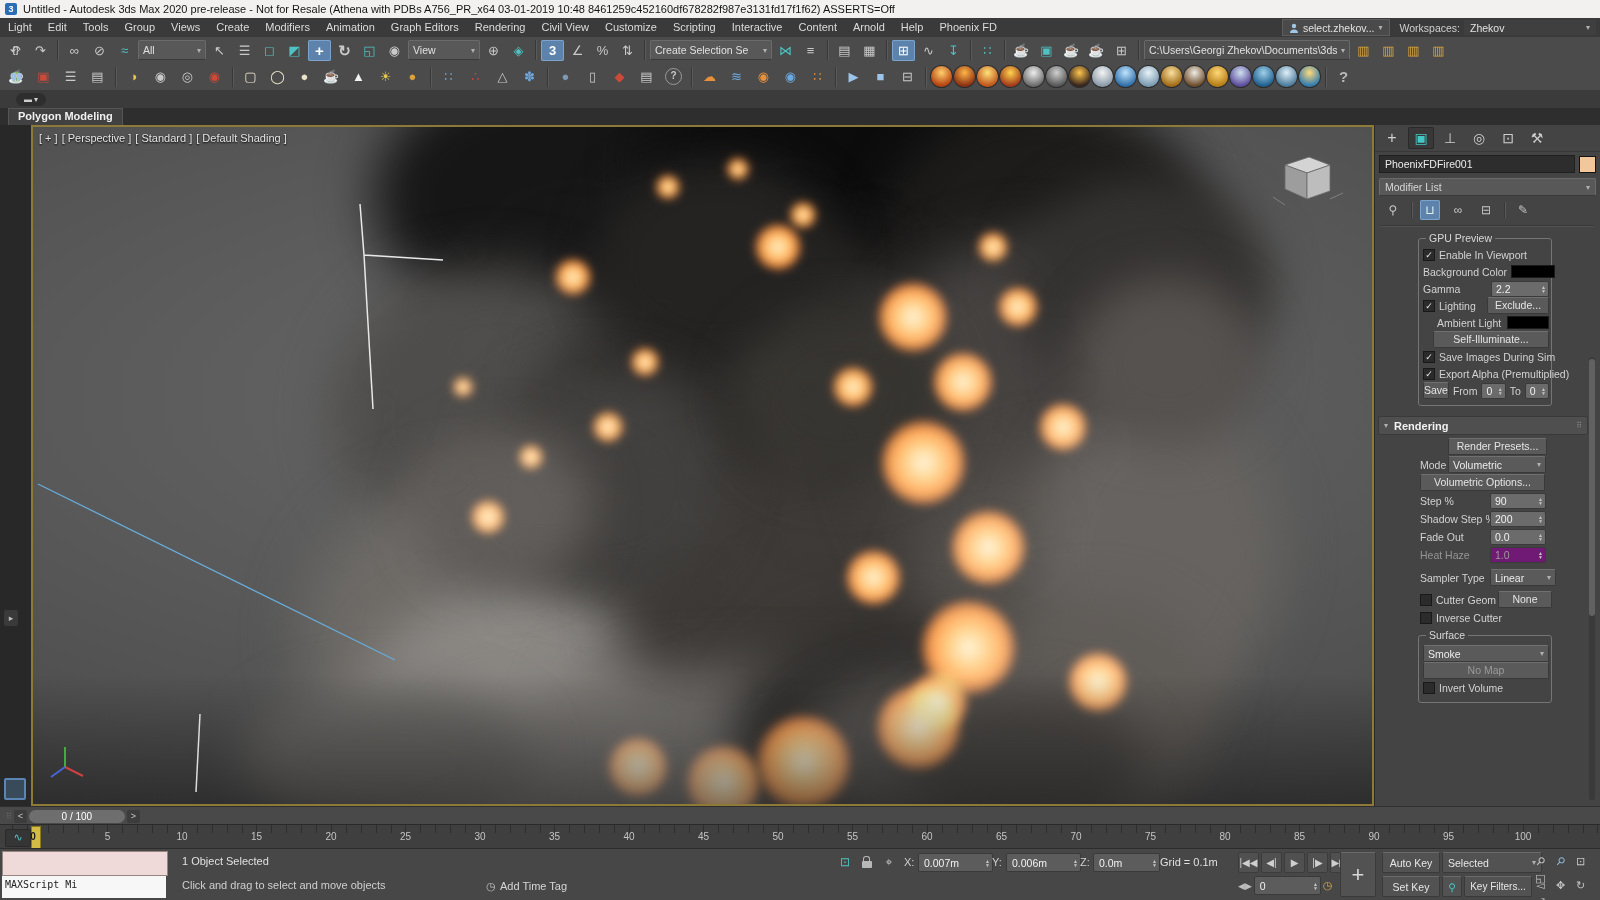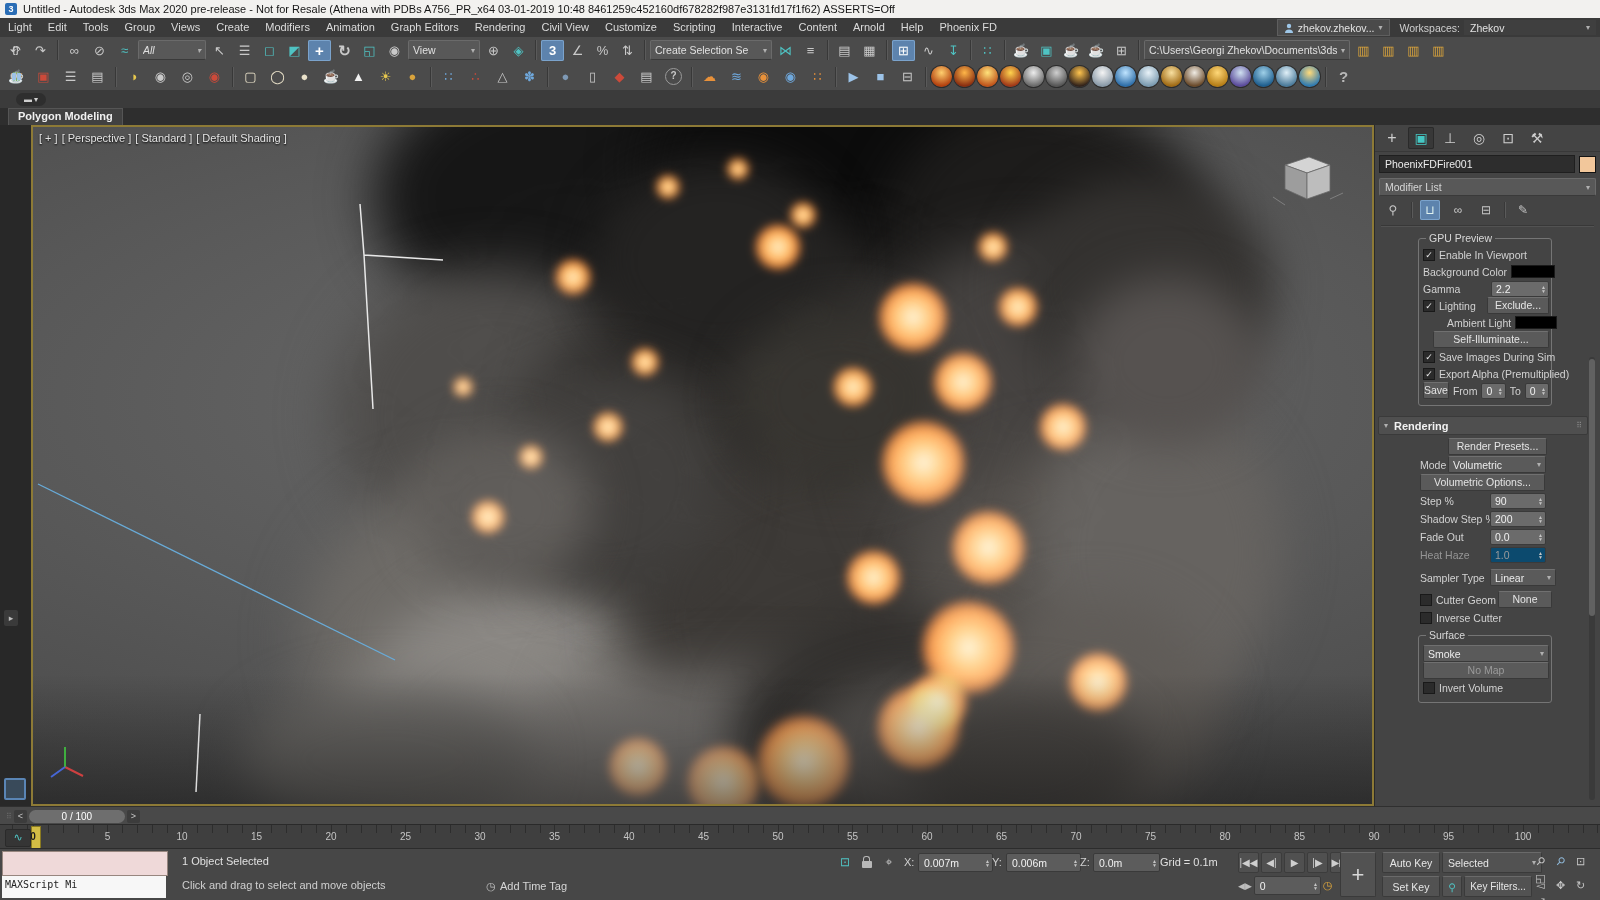--- a/index.html
+++ b/index.html
@@ -95,21 +95,21 @@
   .cpdivider{height:1px;background:#383838;box-shadow:0 1px 0 #525252;margin:3px 6px}
   .gbox{border:1px solid #757575;border-radius:3px;margin:12px 0 8px 43px;width:132px;position:relative;
     padding:6px 0 5px}
   .gtitle{position:absolute;top:-7px;left:7px;background:#444;padding:0 3px;color:#d8d8d8}
   .grow{display:flex;align-items:center;margin:2px 2px 2px 4px;height:15px;gap:4px;white-space:nowrap}
   .cb{width:10px;height:10px;background:#2b2b2b;border:1px solid #191919;color:#e8e8e8;font-size:9px;
     line-height:10px;text-align:center;flex:0 0 auto}
   .cswatch{height:11px;background:#000;border:1px solid #1a1a1a;flex:0 0 auto}
   .spin{display:flex;align-items:center;background:#6b6b6b;border:1px solid #3a3a3a;height:14px;
     border-radius:2px;padding:0 2px 0 4px;color:#f0f0f0;justify-content:space-between}
-  .spin.dis{background:#0c4a6e;color:#9a9a9a}
+  .spin.dis{background:#701a75;color:#9a9a9a}
   .ud{display:flex;flex-direction:column;font-size:5px;line-height:4px;color:#c6c6c6;margin-left:3px}
   .pbtn{background:#5a5a5a;border:1px solid #393939;border-top-color:#707070;border-radius:2px;
     height:15px;line-height:15px;text-align:center;color:#e4e4e4}
   .pbtn.dis{color:#9a9a9a}
   .pdd{display:flex;align-items:center;justify-content:space-between;background:#5a5a5a;
     border:1px solid #393939;border-top-color:#707070;height:15px;border-radius:2px;padding:0 4px;color:#ececec}
   .rollhead{margin:10px 3px 4px;height:17px;background:#4f4f4f;border:1px solid #3a3a3a;border-radius:2px;
     display:flex;align-items:center;gap:6px;padding:0 5px;width:198px}
   .rollhead b{font-size:11px;color:#f2f2f2}
   .prow{display:flex;align-items:center;margin:3px 0 3px 45px;height:15px;gap:4px;white-space:nowrap}
@@ -178,39 +178,39 @@
       <span class="mi">Arnold</span>
       <span class="mi">Help</span>
       <span class="mi">Phoenix FD</span>
     </span>
   <span class="menu-right">
     <span class="userchip">
       <svg width="10" height="10">
           <circle cx="5" cy="3" r="2.2" fill="#9ec7e8"></circle>
           <path d="M1 10 a4 3.6 0 0 1 8 0 Z" fill="#9ec7e8"></path>
         </svg>
-      <span>zhekov.zhekov...</span>
+      <span>select.zhekov...</span>
       <span class="caret">▾</span>
     </span>
     <span class="wslabel">Workspaces:</span>
     <span class="wsval">
       <span>Zhekov</span>
       <span class="caret">▾</span>
     </span>
   </span>
 </div>
 
 <div class="tb tb1">
     <span class="tbi">↶</span>
     <span class="tbi">↷</span>
     <span class="sep"></span>
     <span class="tbi">∞</span>
     <span class="tbi">⊘</span>
     <span class="tbi teal">≈</span>
-    <span class="dd" style="width: 58px; font-style: italic;">
+    <span class="dd" style="width: 58px;">
       <span style="overflow: hidden;">All</span>
       <span class="caret">▾</span>
     </span>
     <span class="tbi">↖</span>
     <span class="tbi">☰</span>
     <span class="tbi teal">◻</span>
     <span class="tbi teal">◩</span>
     <span class="tbi active big">+</span>
     <span class="tbi big">↻</span>
     <span class="tbi teal">◱</span>
@@ -464,21 +464,21 @@
         <span class="spin" style="flex:1">
             <span>2.2</span>
             <span class="ud">▲<i></i>▼</span>
           </span>
         </div>
       <div class="grow">
           <span class="cb">✓</span>
         <span class="lab" style="width:44px">Lighting</span>
         <span class="pbtn" style="flex:1">Exclude...</span>
         </div>
-      <div class="grow" style="margin-left:28px">
+      <div class="grow" style="margin-left:18px">
           <span class="lab">Ambient Light</span>
         <span class="cswatch" style="width:40px;margin-left:auto"></span>
         </div>
       <div class="grow" style="margin-left:14px">
           <span class="pbtn" style="flex:1">Self-Illuminate...</span>
         </div>
       <div class="grow">
           <span class="cb">✓</span>
         <span class="lab">Save Images During Sim</span>
         </div>

